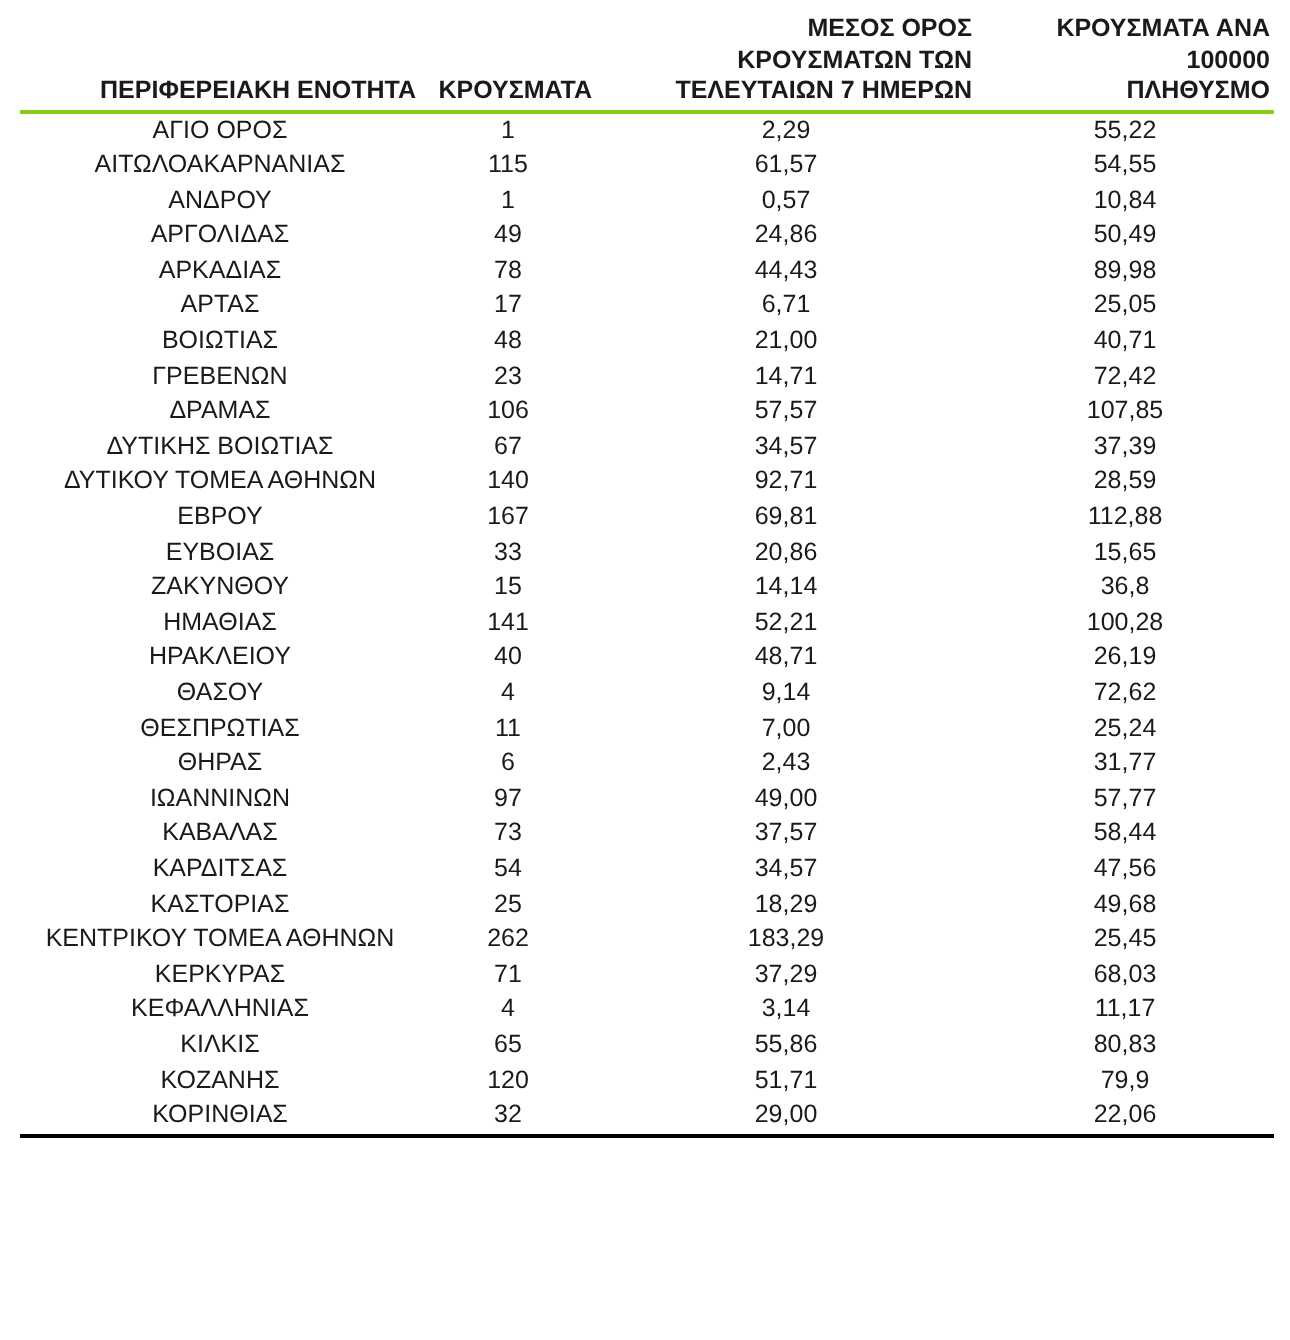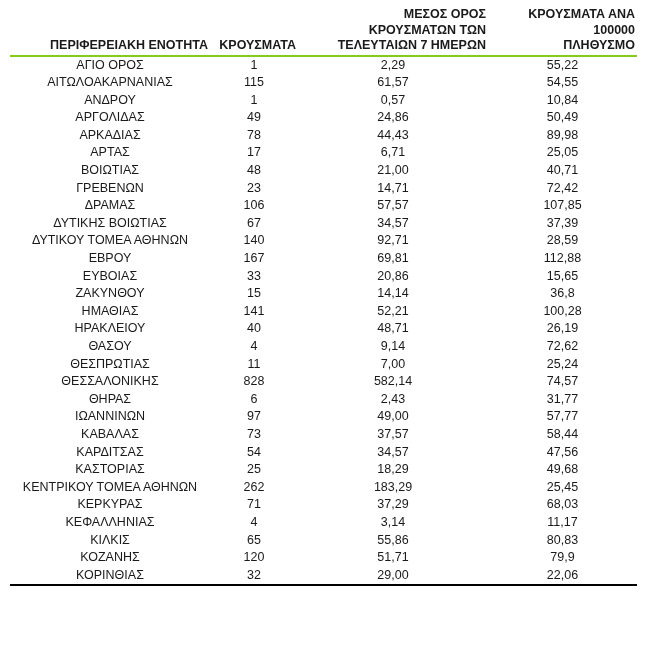--- a/index.html
+++ b/index.html
@@ -177,26 +177,20 @@
           <td>9,14</td>
           <td>72,62</td>
         </tr>
         <tr>
           <td>ΘΕΣΠΡΩΤΙΑΣ</td>
           <td>11</td>
           <td>7,00</td>
           <td>25,24</td>
         </tr>
         <tr>
-          <td>ΘΕΣΣΑΛΟΝΙΚΗΣ</td>
-          <td>828</td>
-          <td>582,14</td>
-          <td>74,57</td>
-        </tr>
-        <tr>
           <td>ΘΗΡΑΣ</td>
           <td>6</td>
           <td>2,43</td>
           <td>31,77</td>
         </tr>
         <tr>
           <td>ΙΩΑΝΝΙΝΩΝ</td>
           <td>97</td>
           <td>49,00</td>
           <td>57,77</td>

